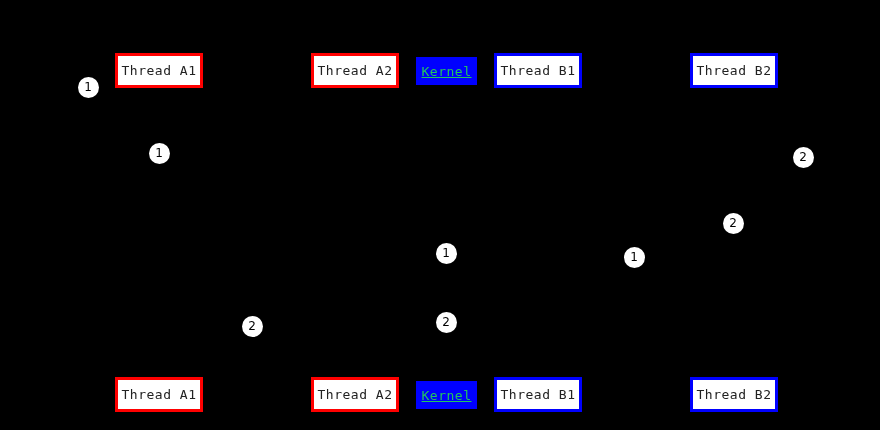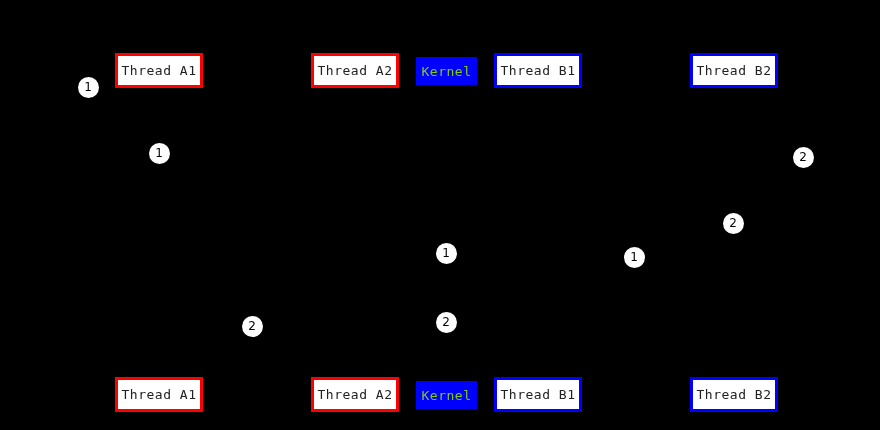--- a/index.html
+++ b/index.html
@@ -36,21 +36,22 @@
   }
   .participant.blue {
     border: 3px solid #0000ff;
     background: #ffffff;
     color: #222222;
     justify-content: center;
   }
   .participant.solidblue {
     border: 0;
     background: #0000ff;
-    color: #84cc16;
+    color: #22c55e;
+    text-decoration: underline;
   }
 
   
   .lifeline {
     position: absolute;
     width: 1px;
     background: #000000;
   }
 
   

